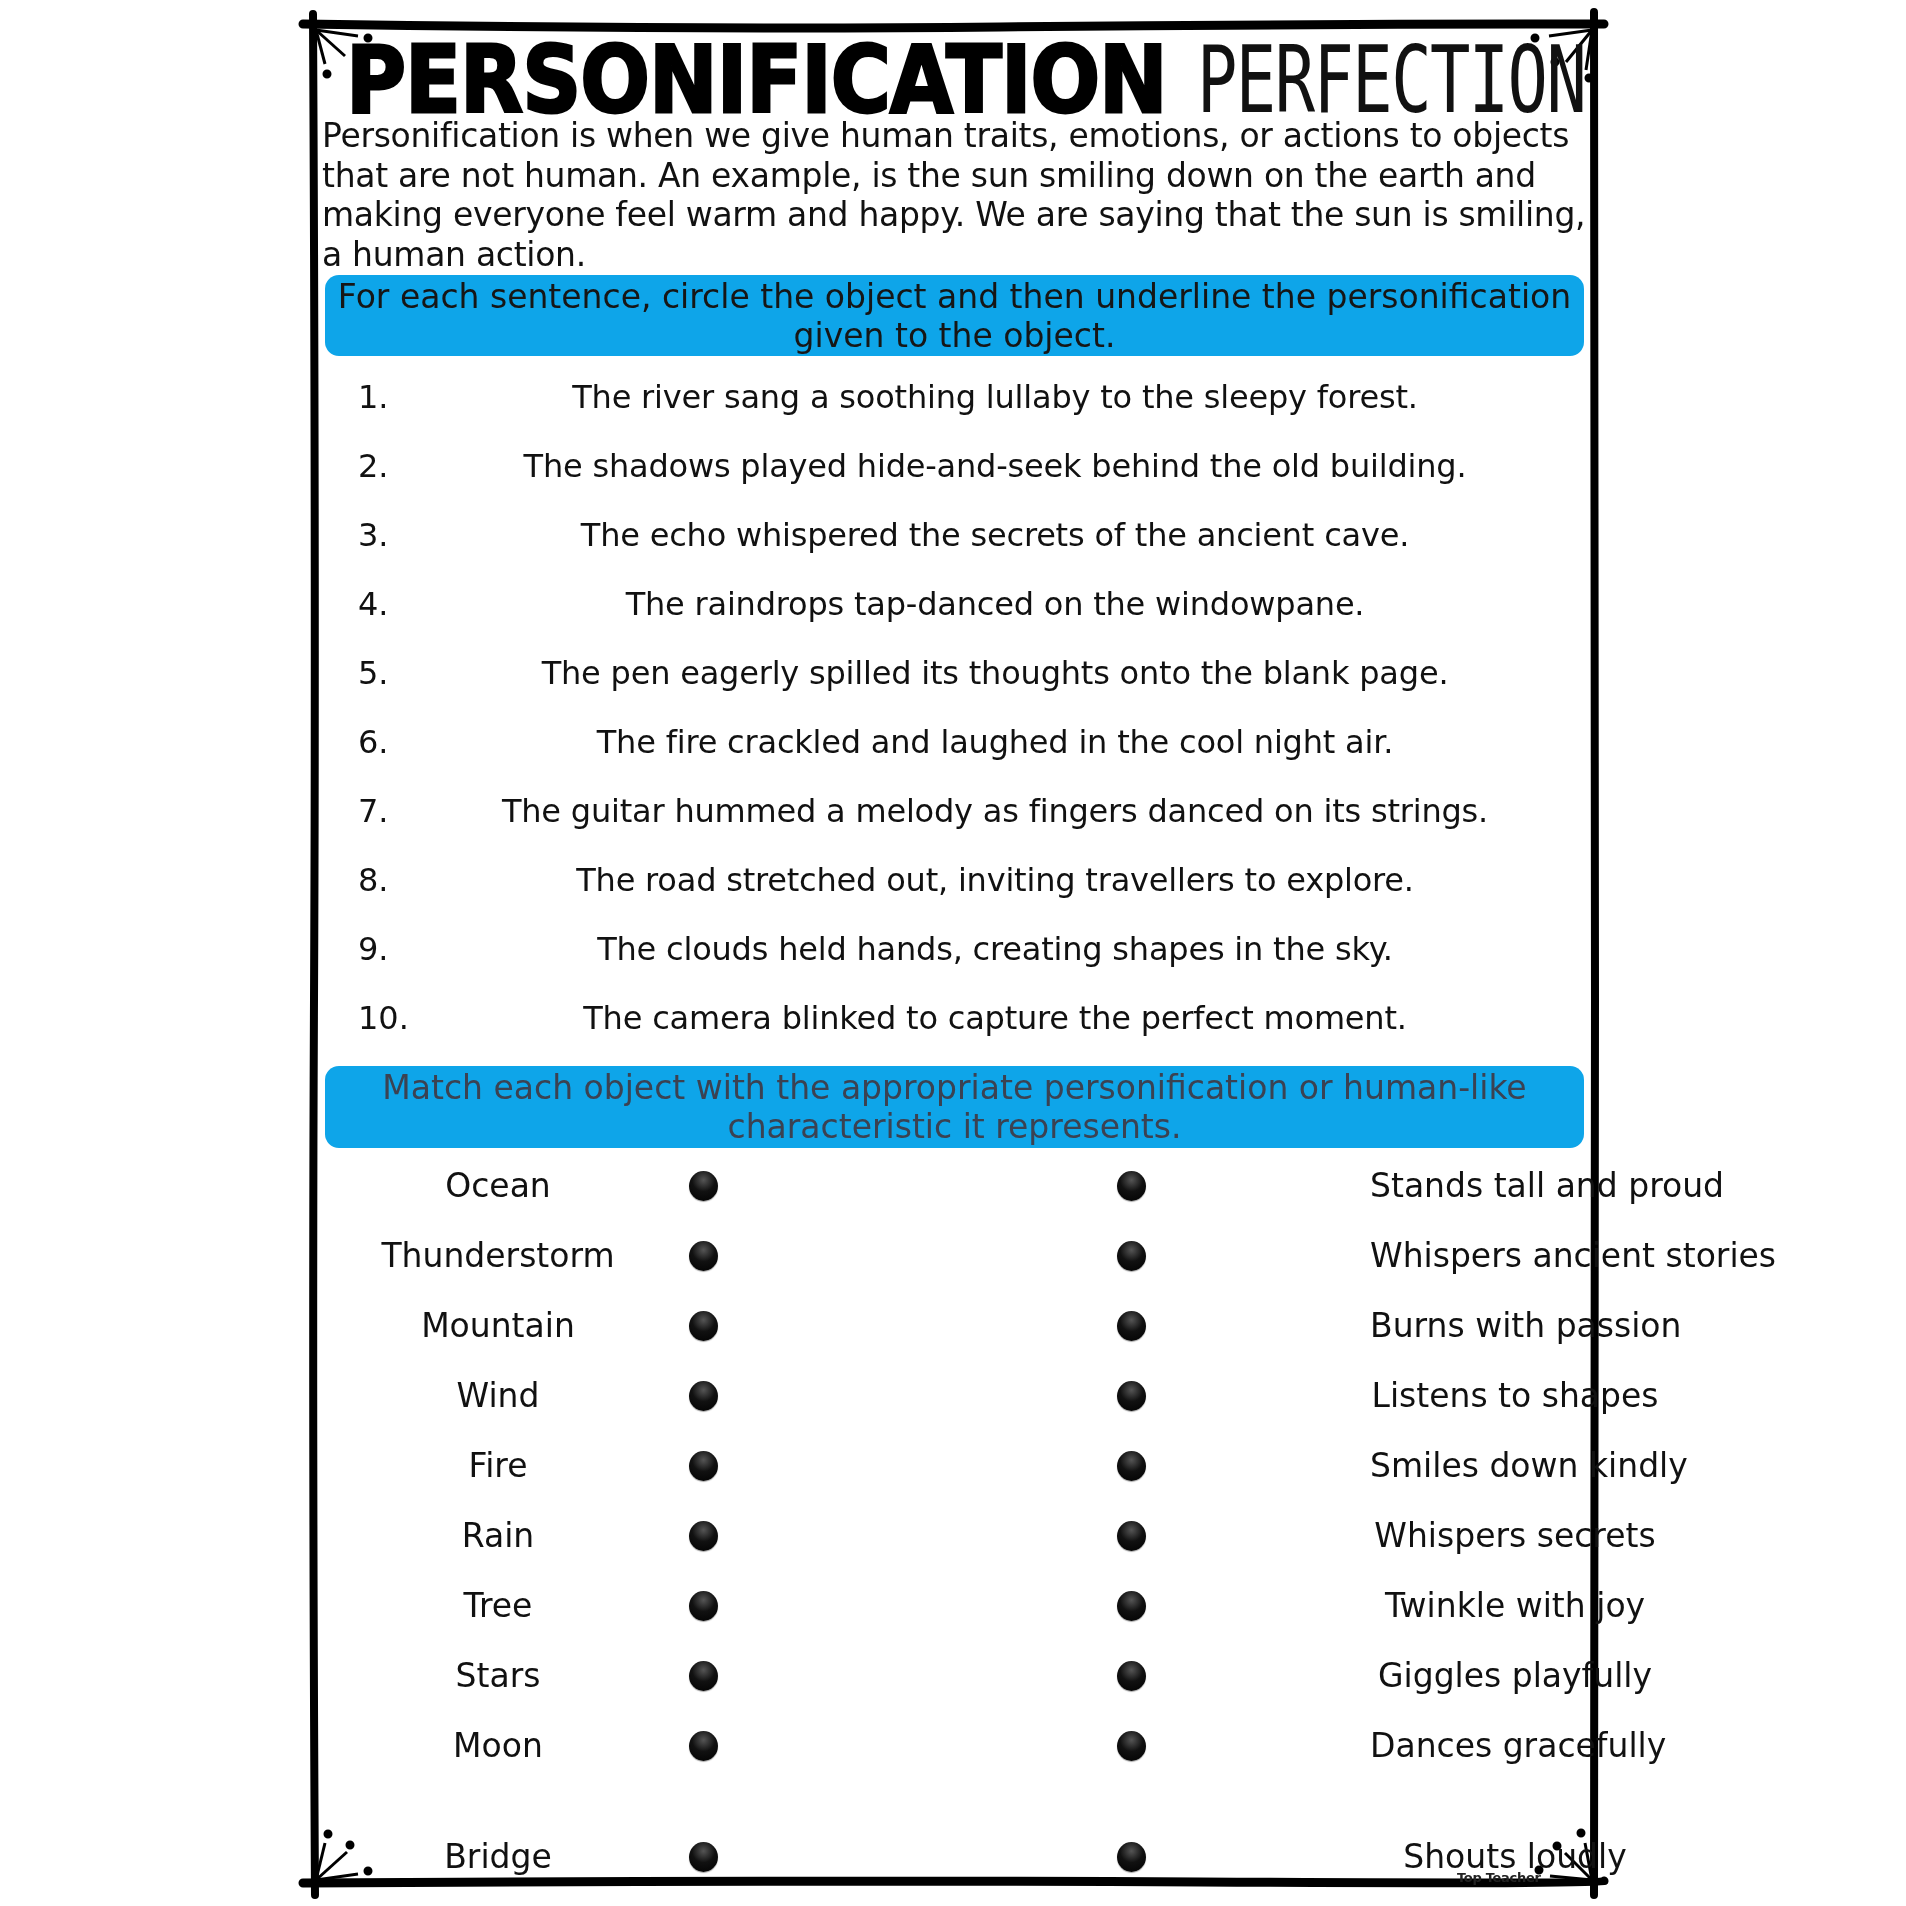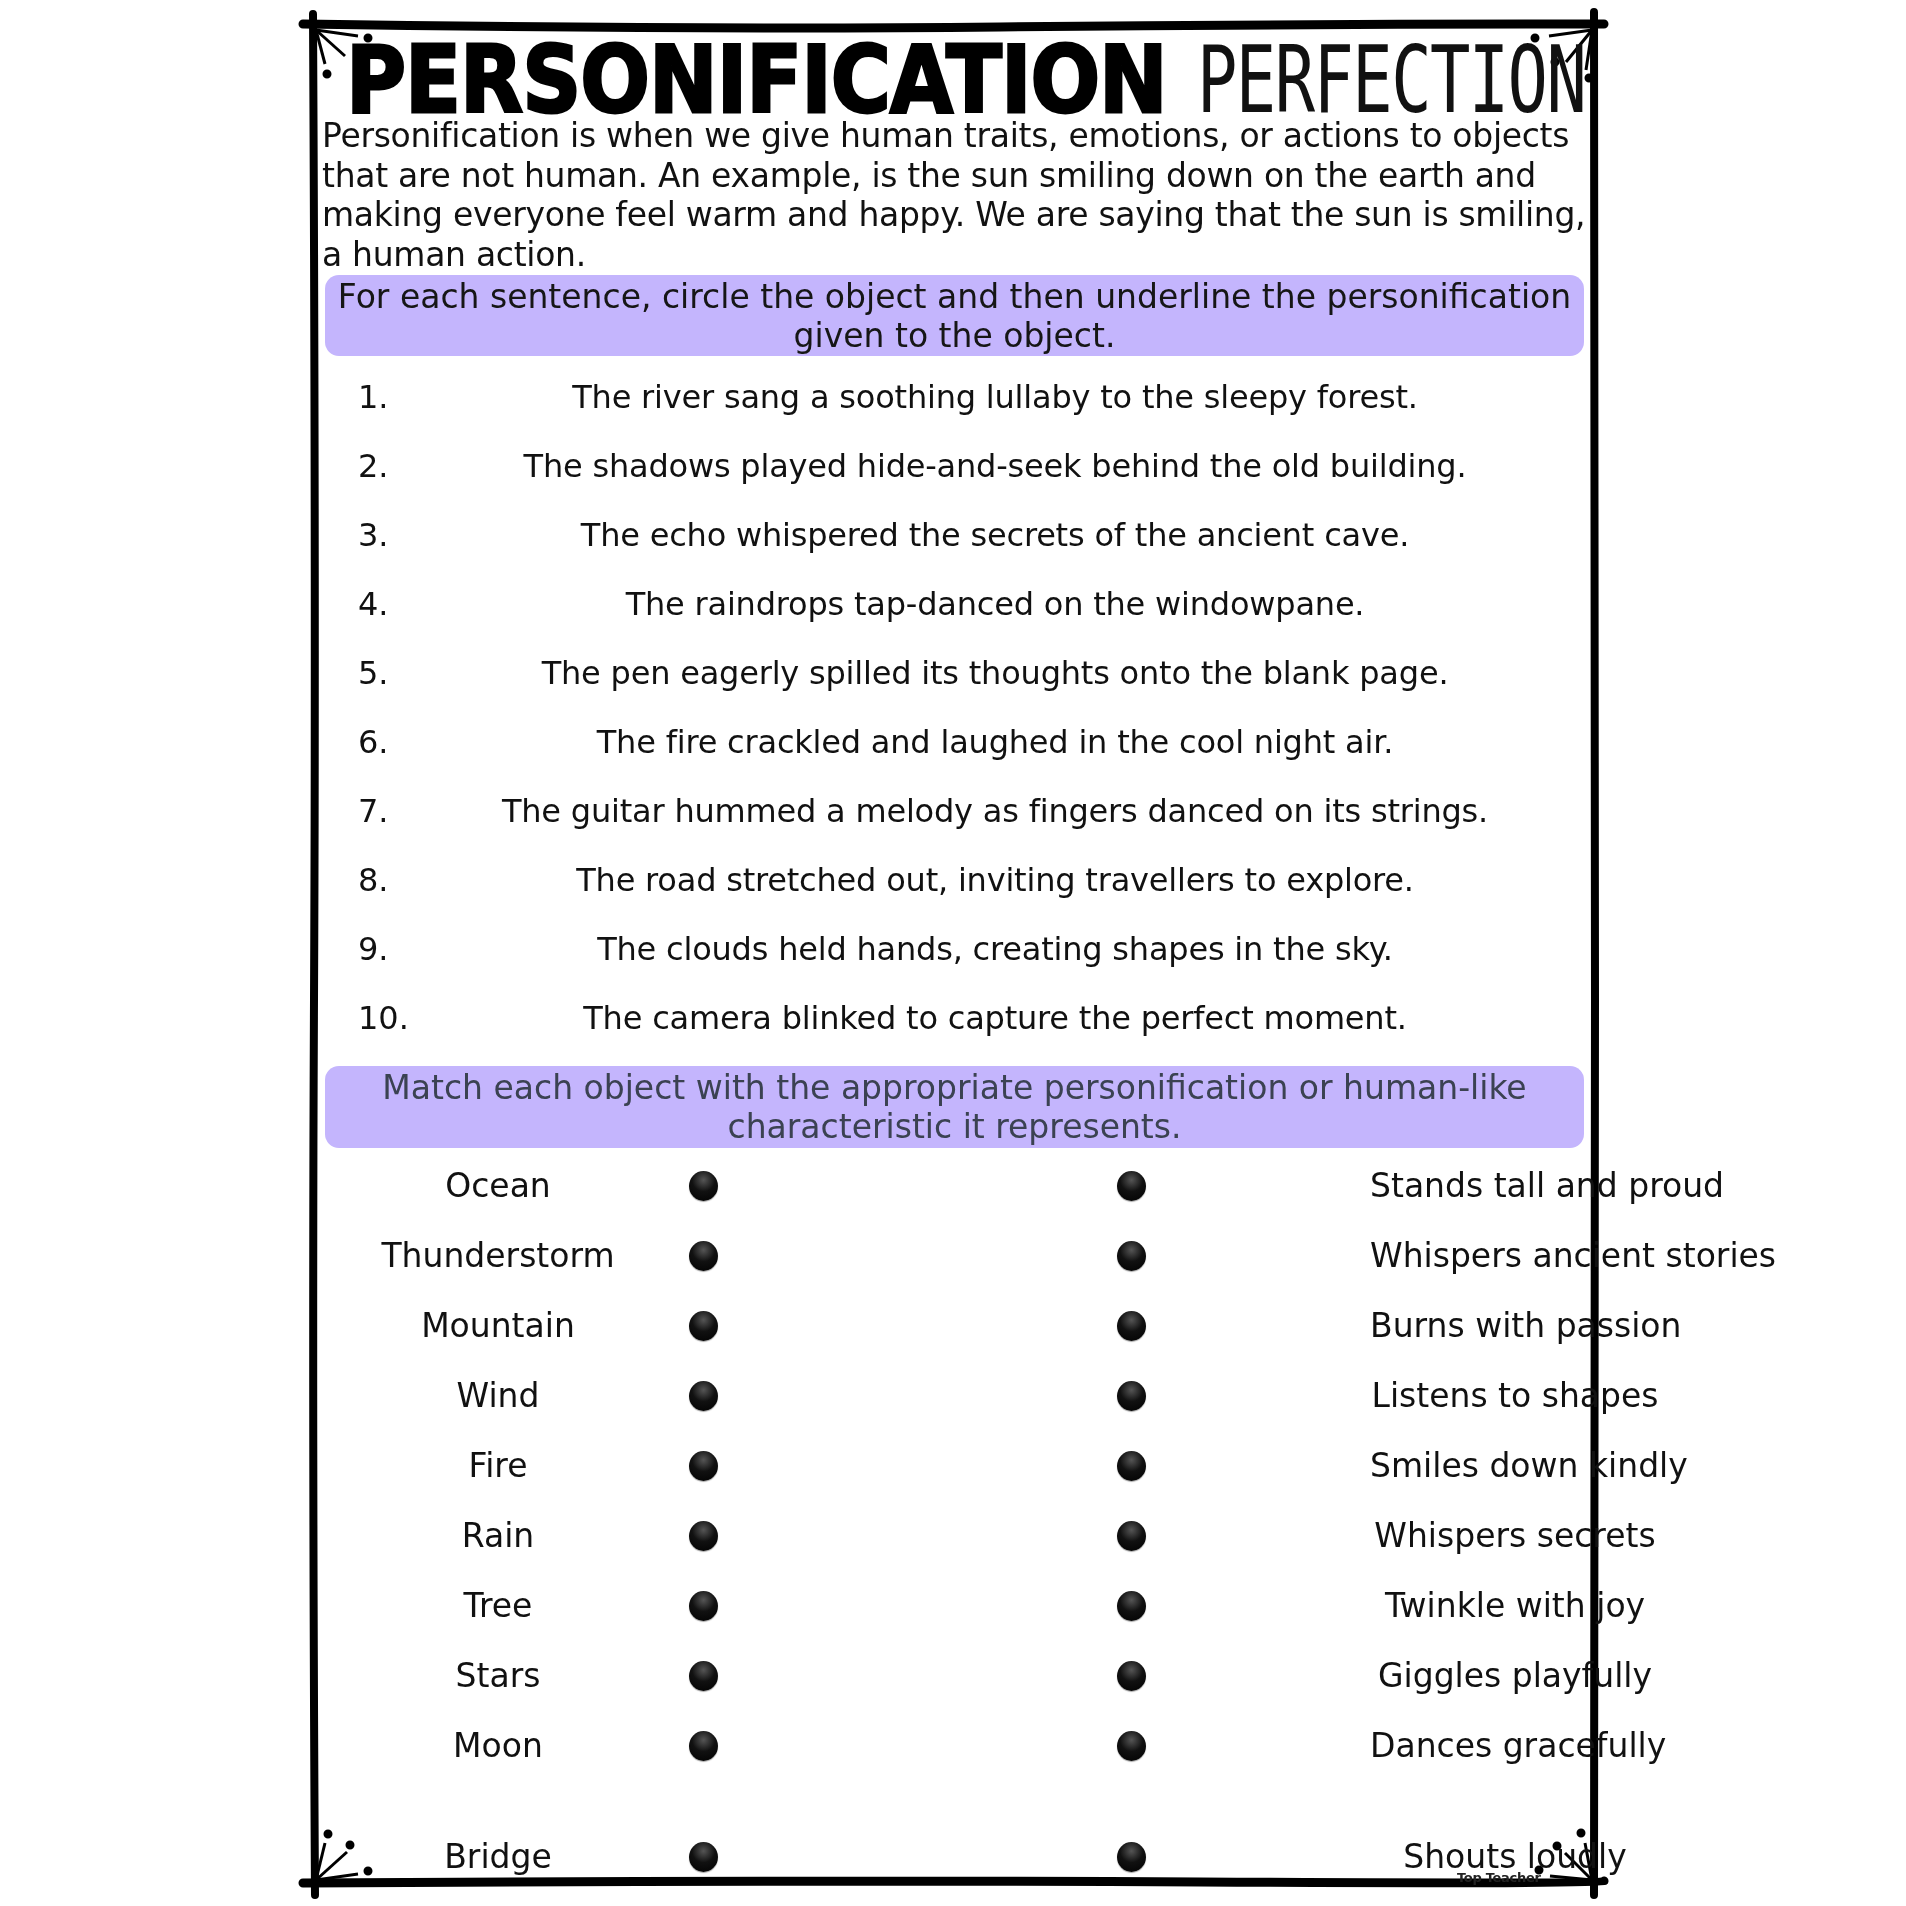--- a/index.html
+++ b/index.html
@@ -9,21 +9,21 @@
   .title { position: absolute; left: 346px; top: 30px; width: 1224px; height: 100px;
            white-space: nowrap; line-height: 100px; }
   .title-bold { font-family: "DejaVu Sans", sans-serif; font-weight: 900; font-size: 82px;
                 letter-spacing: -1px; color: #000; -webkit-text-stroke: 2.5px #000;
                 display: inline-block; transform: scaleY(1.12); transform-origin: 0 60%; }
   .title-thin { font-family: "DejaVu Sans Mono", monospace; font-weight: 400; font-size: 86px;
                 color: #111; margin-left: 30px; display: inline-block;
                 transform: scaleX(0.78) scaleY(1.08); transform-origin: 0 60%; letter-spacing: -2px; }
   .intro { position: absolute; left: 322px; top: 116px; width: 1264px; text-align: left;
            font-size: 33px; line-height: 39.5px; color: #111; letter-spacing: -0.3px; }
-  .gray-box { position: absolute; left: 325px; width: 1259px; background: #c4b5fd;
+  .gray-box { position: absolute; left: 325px; width: 1259px; background: #0ea5e9;
               border-radius: 14px; text-align: center; font-size: 33px; line-height: 39px;
               box-sizing: border-box; padding-top: 2px; }
   .box1 { top: 275px; height: 81px; color: #161616; }
   .box2 { top: 1066px; height: 82px; color: #3b4252; }
   .item { position: absolute; left: 350px; width: 1200px; height: 50px; }
   .item-num { position: absolute; left: 8px; top: 0; font-size: 32px; line-height: 50px; }
   .item-text { position: absolute; left: 0; width: 1290px; text-align: center; top: 0;
                font-size: 32px; line-height: 50px; letter-spacing: -0.2px; }
   .match-row { position: absolute; left: 330px; width: 1260px; height: 50px; }
   .match-left { position: absolute; left: 38px; width: 260px; text-align: center;

